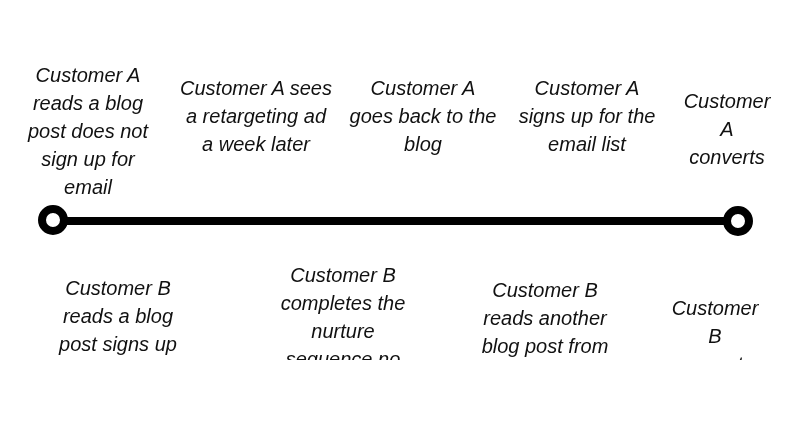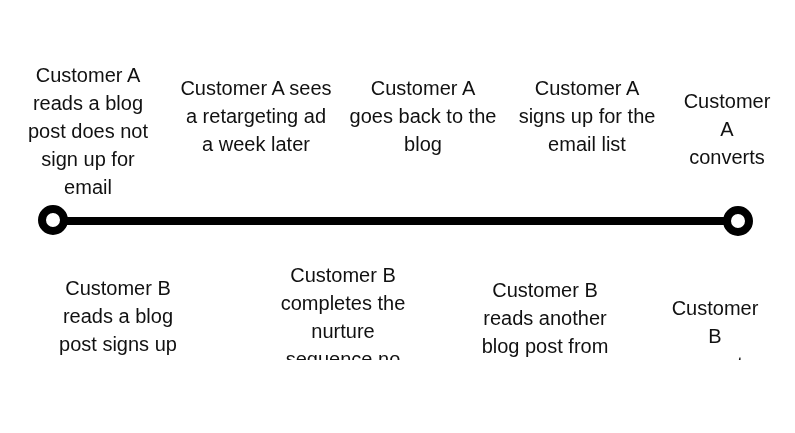--- a/index.html
+++ b/index.html
@@ -8,20 +8,21 @@
     background: #ffffff;
   }
   #canvas {
     position: relative;
     width: 795px;
     height: 360px;
     background: var(--bg, #ffffff);
     overflow: hidden;
     font-family: "Liberation Sans", "DejaVu Sans", sans-serif;
     color: var(--text, #111111);
+    font-style: italic;
   }
   .event-label {
     position: absolute;
     transform: translateX(-50%);
     text-align: center;
     font-size: 20px;
     line-height: 28px;
     white-space: pre-wrap;
     color: var(--text, #111111);
   }

